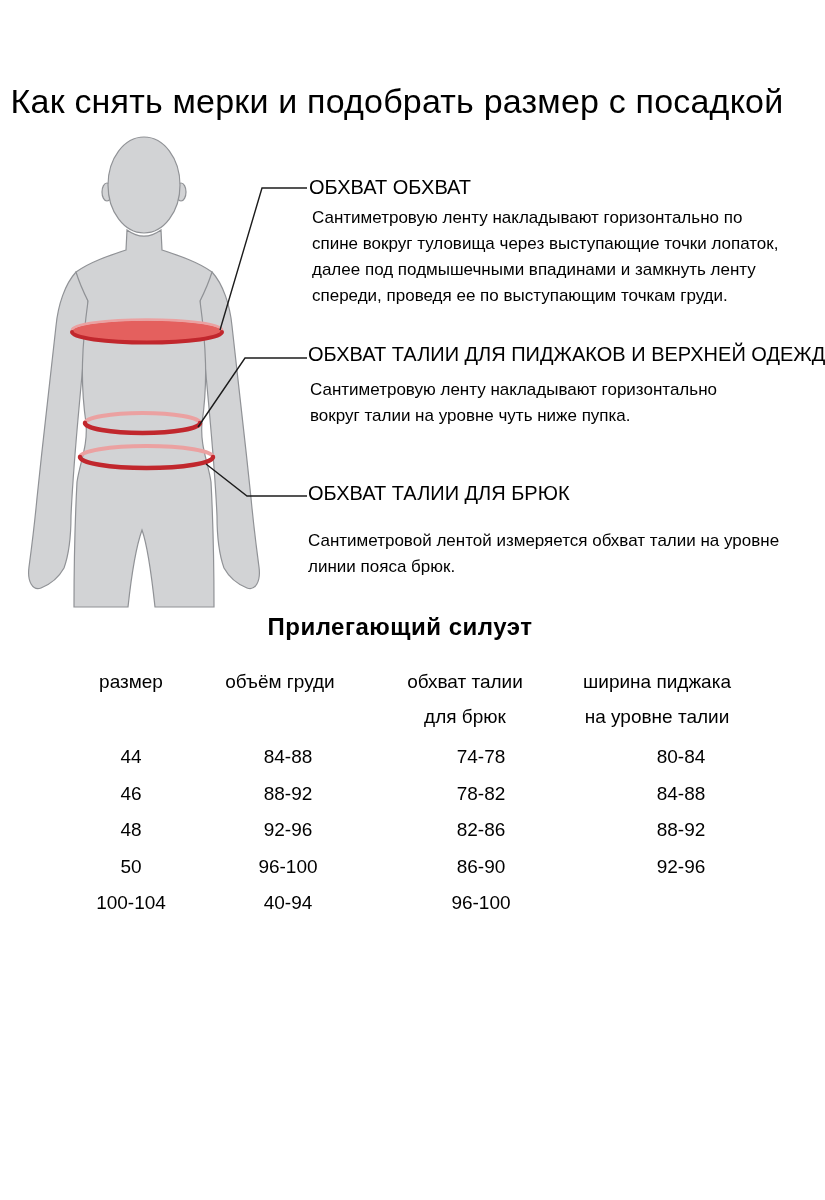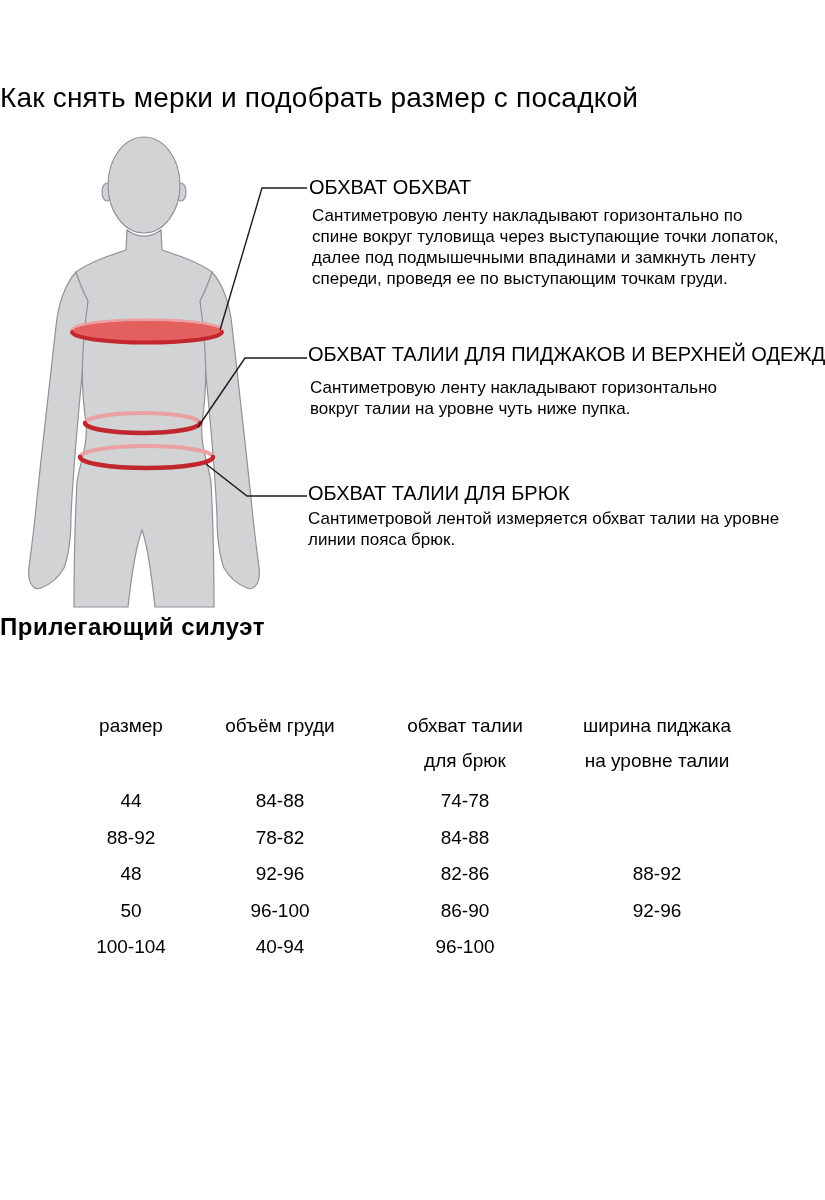--- a/index.html
+++ b/index.html
@@ -3,44 +3,44 @@
 <meta charset="utf-8">
 <style>
   html,body { margin:0; padding:0; background:#fff; }
   .page {
     position:relative; width:825px; height:1200px; background:#ffffff;
     font-family:"Liberation Sans","DejaVu Sans",sans-serif; color:#000;
     overflow:hidden;
   }
   .abs { position:absolute; }
   .main-title {
-    top:82px; left:0; width:794px; 
-    font-size:28px; font-weight:400; letter-spacing:0.2px;
+    top:82px; left:0; width:794px; text-align:center;
+    font-size:34px; font-weight:400; letter-spacing:0.2px;
   }
   .figure-svg { left:10px; top:130px; }
   .section-label { font-size:20px; line-height:22px; white-space:nowrap; }
   .section-text {
-    font-size:17px; line-height:21px; white-space:pre-line; width:505px;
+    font-size:17px; line-height:26px; white-space:pre-line; width:505px;
   }
   .lbl-1 { left:309px; top:176px; }
   .txt-1 { left:312px; top:205px; }
   .lbl-2 { left:308px; top:343px; }
   .txt-2 { left:310px; top:377px; }
   .lbl-3 { left:308px; top:482px; }
-  .txt-3 { left:308px; top:508px; }
+  .txt-3 { left:308px; top:528px; }
   .table-title {
-    top:613px; left:0; width:800px; text-align:left;
+    top:613px; left:0; width:800px; text-align:center;
     font-size:24px; font-weight:700; letter-spacing:0.5px;
   }
-  .size-table { left:50px; top:671px; width:682px;margin-top:44px; }
+  .size-table { left:50px; top:671px; width:682px; }
   .t-row { display:grid; grid-template-columns:162px 136px 234px 150px; }
   .t-row .cell { text-align:center; font-size:19px; }
   .t-row.hdr1 { height:35px; }
   .t-row.hdr2 { height:40px; }
-  .t-row.data { height:36.5px; }
+  .t-row.data { height:36.5px;gap:8px; }
 </style>
 </head>
 <body>
 
 <div class="page">
 
   <div class="abs main-title">Как снять мерки и подобрать размер с посадкой</div>
 
   <svg class="abs figure-svg" width="320" height="480" viewBox="0 0 320 480">
 
@@ -120,22 +120,24 @@
           <span class="cell"></span>
           <span class="cell">для брюк</span>
           <span class="cell">на уровне талии</span>
         </div>
       </div>
     <div id="tbl-body">
         <div class="t-row data">
           <span class="cell">44</span>
           <span class="cell">84-88</span>
           <span class="cell">74-78</span>
+          <span class="cell">80-84</span>
         </div>
         <div class="t-row data">
+          <span class="cell">46</span>
           <span class="cell">88-92</span>
           <span class="cell">78-82</span>
           <span class="cell">84-88</span>
         </div>
         <div class="t-row data">
           <span class="cell">48</span>
           <span class="cell">92-96</span>
           <span class="cell">82-86</span>
           <span class="cell">88-92</span>
         </div>

